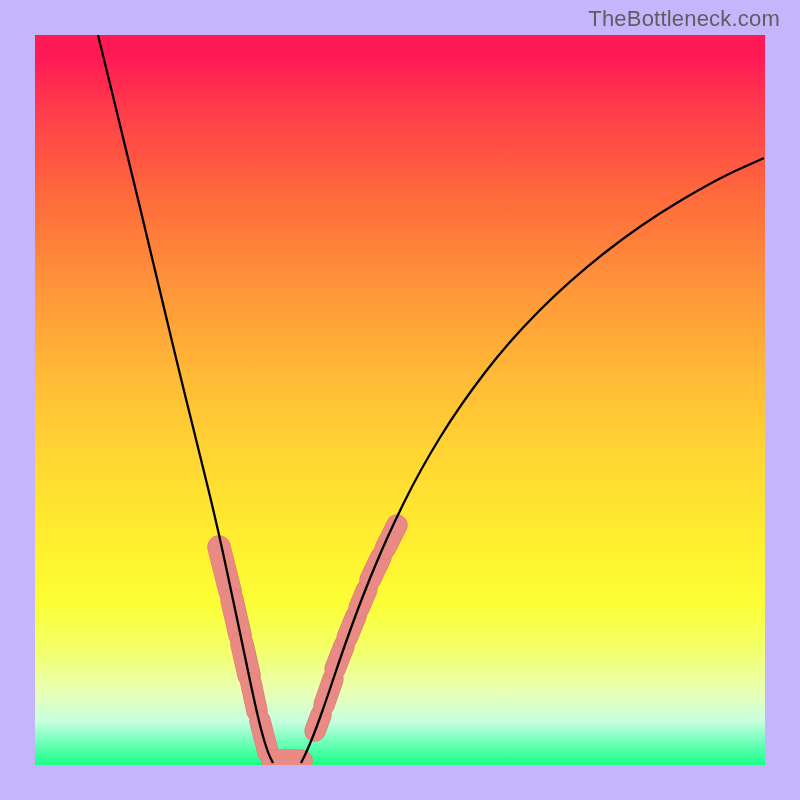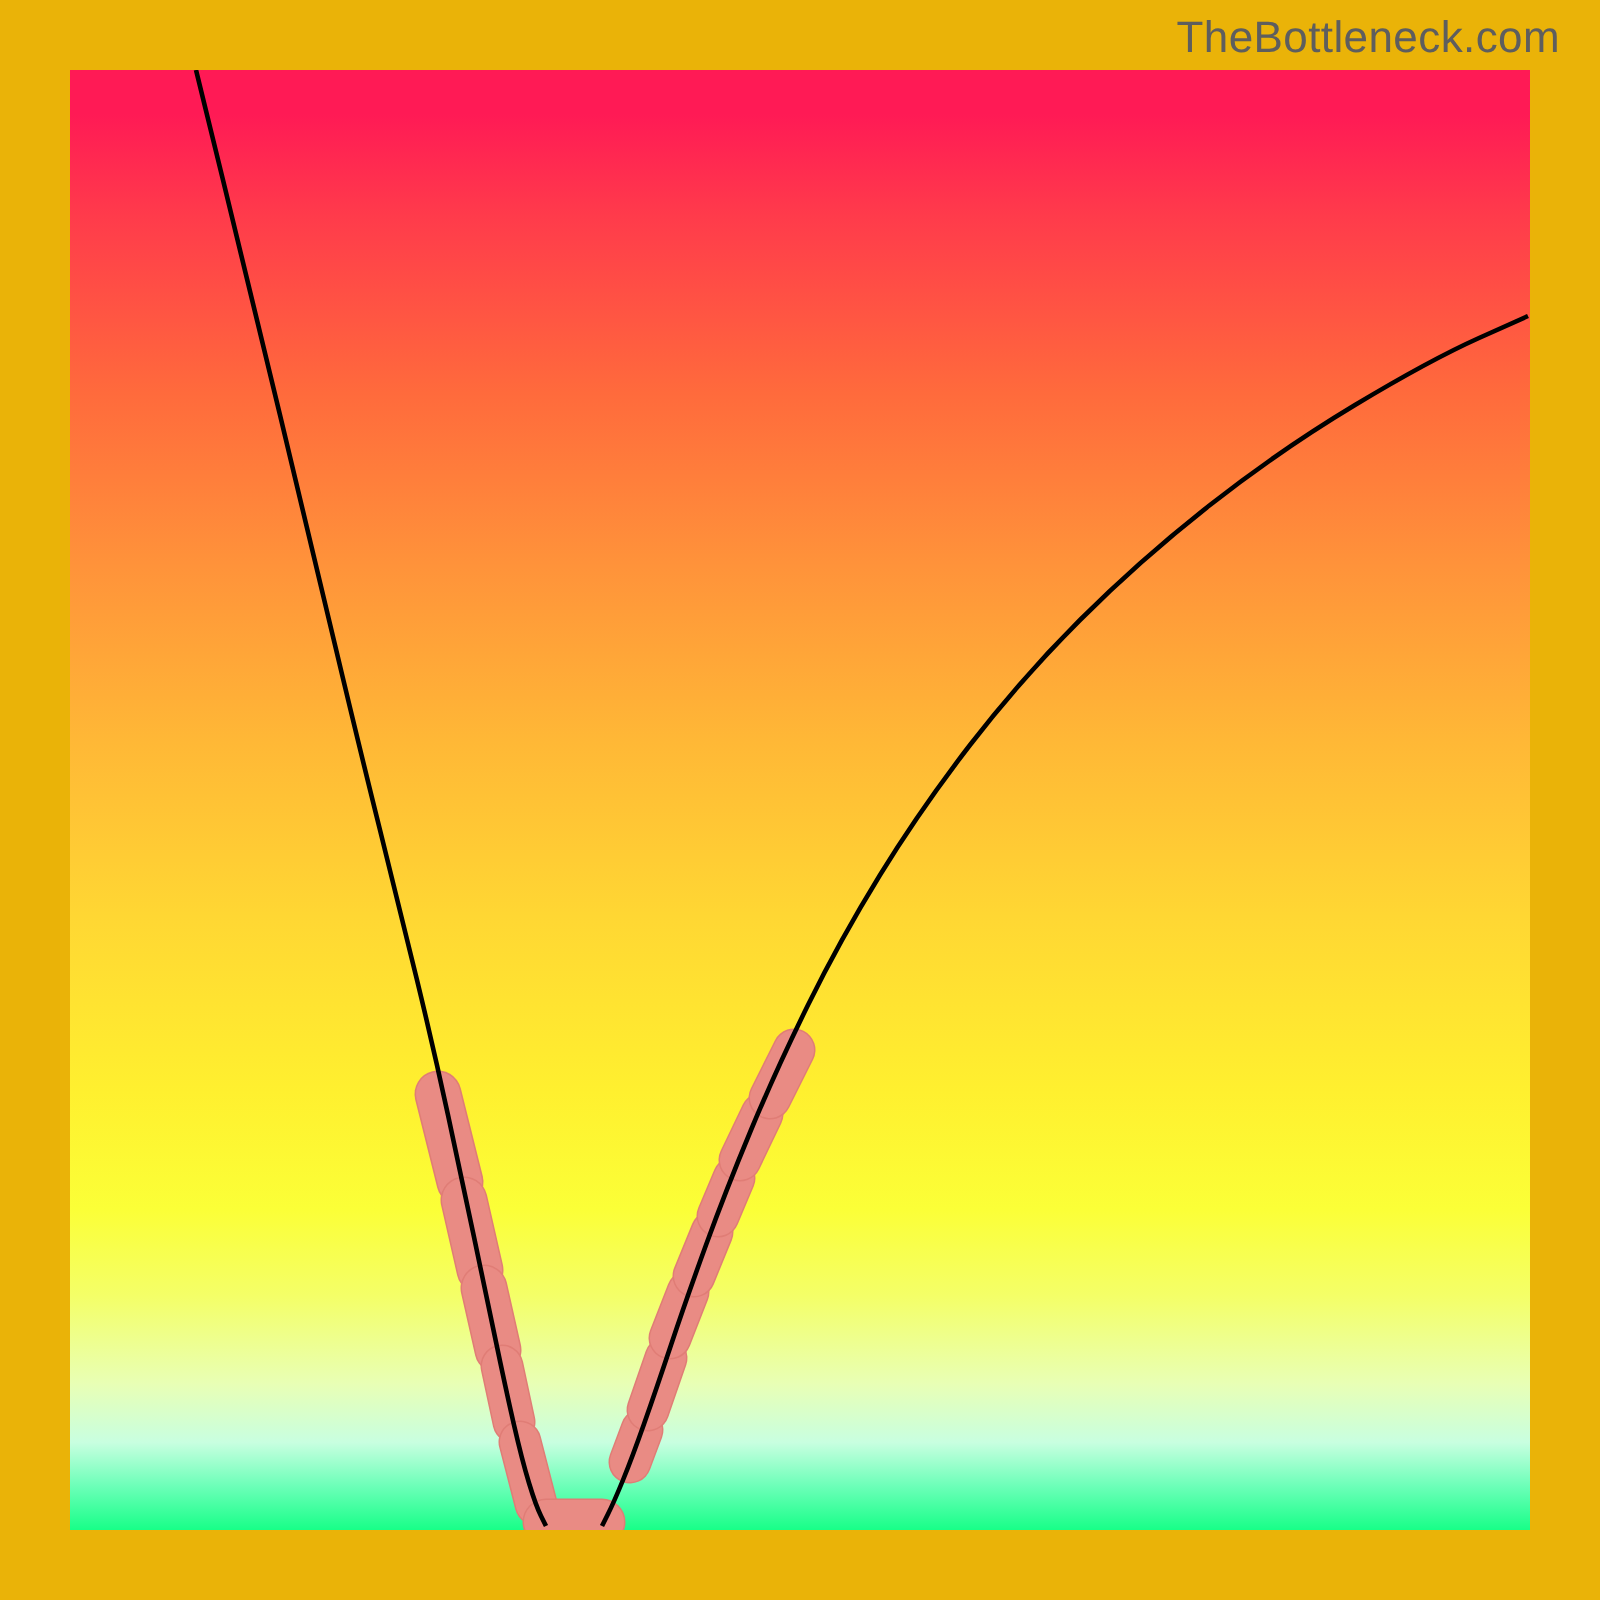--- a/index.html
+++ b/index.html
@@ -10,21 +10,21 @@
     background: #000;
     font-family: Arial, Helvetica, sans-serif;
     overflow: hidden;
   }
   .frame {
     position: absolute;
     top: 0;
     left: 0;
     width: 800px;
     height: 800px;
-    background: #eab308;
+    background: #c4b5fd;
   }
   .plot-area {
     position: absolute;
     top: 35px;
     left: 35px;
     width: 730px;
     height: 730px;
     overflow: hidden;
   }
   .gradient {

